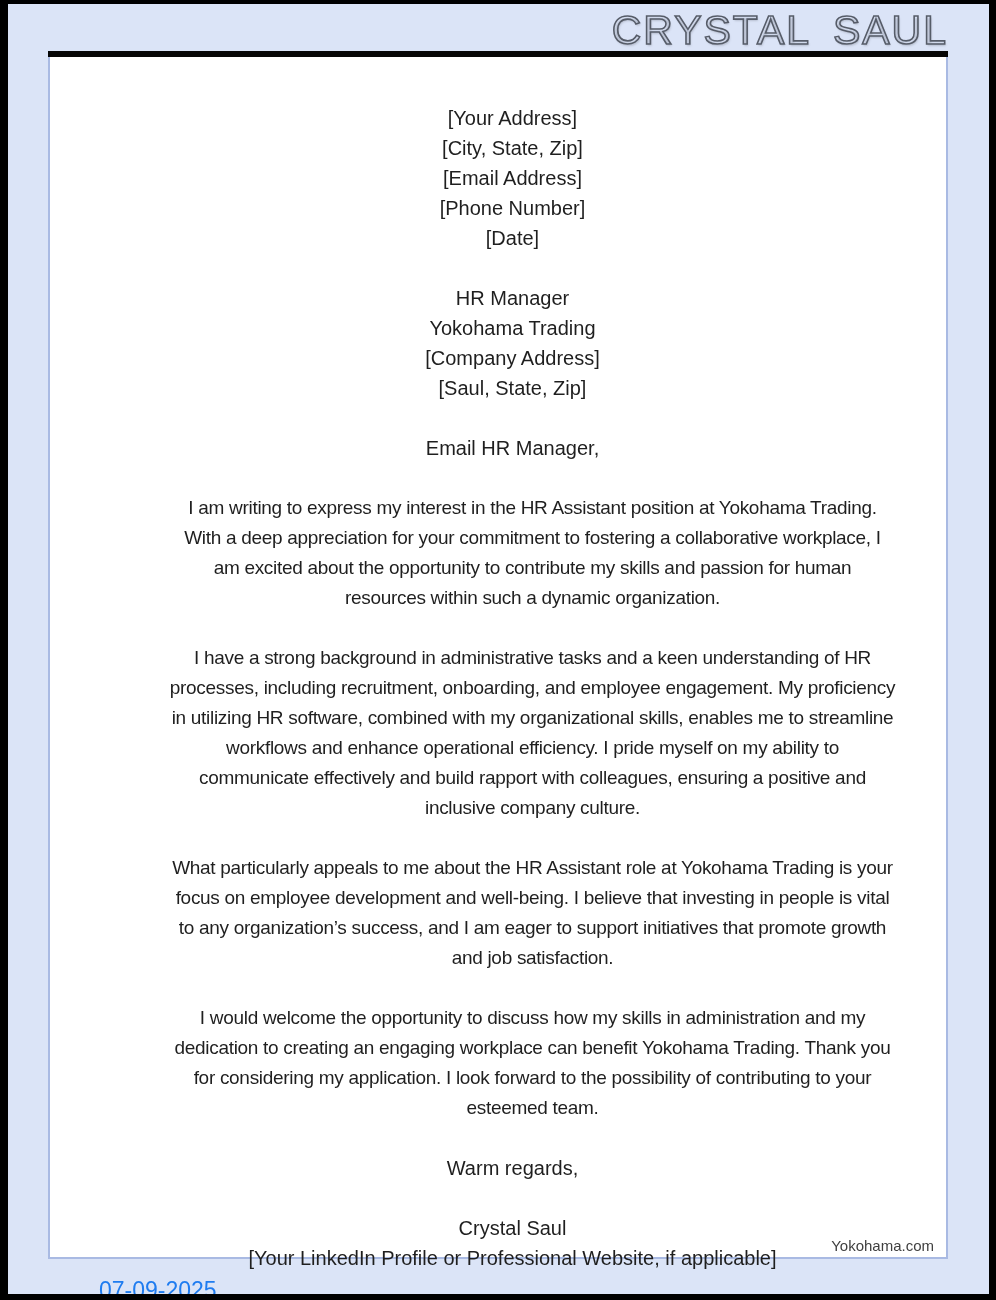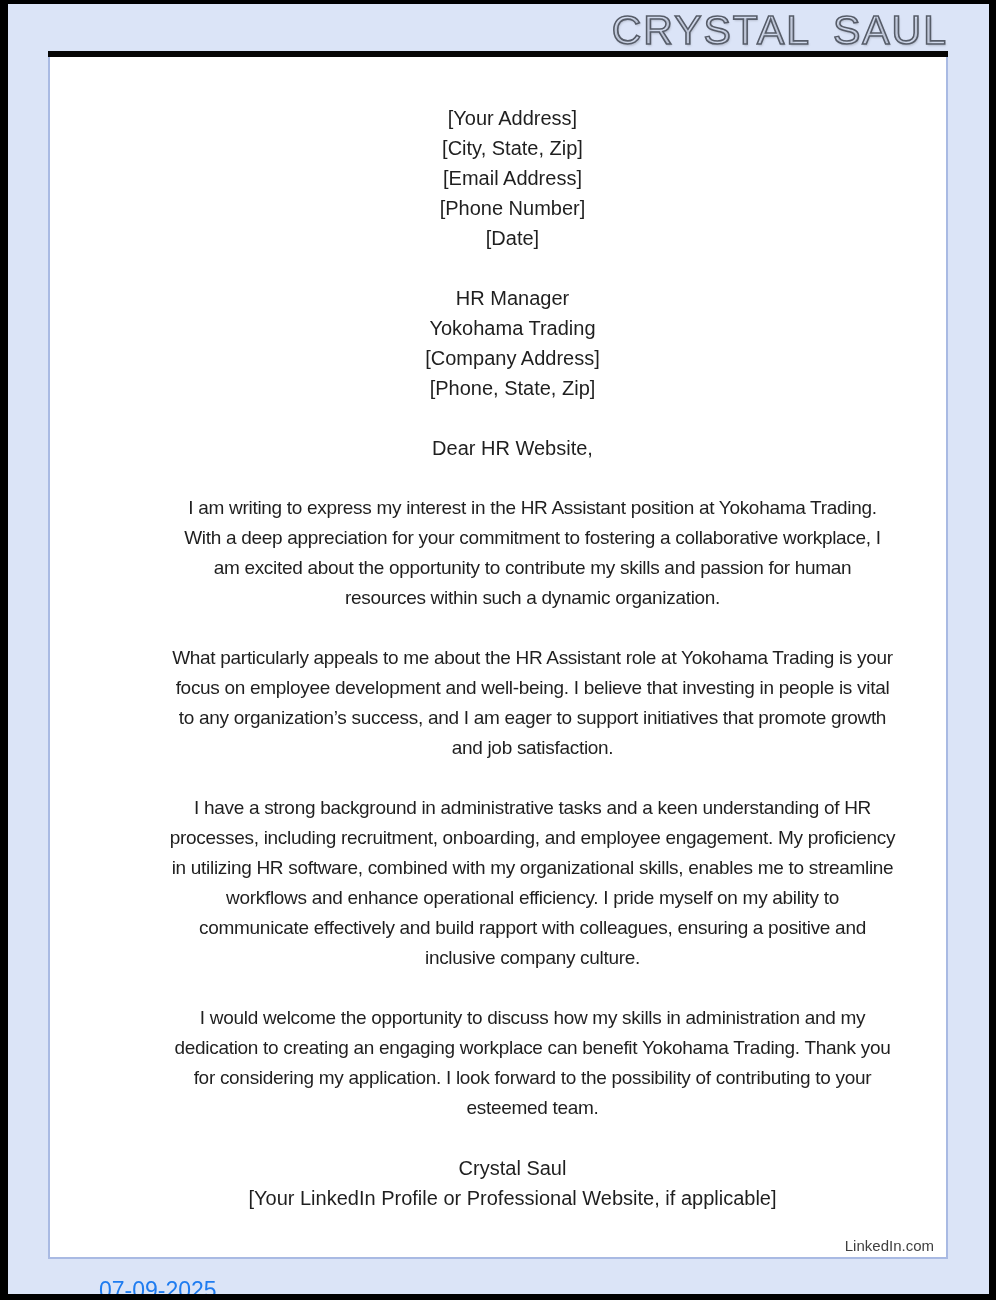--- a/index.html
+++ b/index.html
@@ -104,51 +104,52 @@
 
       <div class="block">[Your Address]
 [City, State, Zip]
 [Email Address]
 [Phone Number]
 [Date]</div>
 
       <div class="block">HR Manager
 Yokohama Trading
 [Company Address]
-[Phone, State, Zip]</div>
+[Saul, State, Zip]</div>
 
-      <div class="line">Dear HR Website,</div>
+      <div class="line">Email HR Manager,</div>
 
       <p class="para">I am writing to express my interest in the HR Assistant position at Yokohama Trading.
 With a deep appreciation for your commitment to fostering a collaborative workplace, I
 am excited about the opportunity to contribute my skills and passion for human
 resources within such a dynamic organization.</p>
-
-      <p class="para">What particularly appeals to me about the HR Assistant role at Yokohama Trading is your
-focus on employee development and well-being. I believe that investing in people is vital
-to any organization’s success, and I am eager to support initiatives that promote growth
-and job satisfaction.</p>
 
       <p class="para">I have a strong background in administrative tasks and a keen understanding of HR
 processes, including recruitment, onboarding, and employee engagement. My proficiency
 in utilizing HR software, combined with my organizational skills, enables me to streamline
 workflows and enhance operational efficiency. I pride myself on my ability to
 communicate effectively and build rapport with colleagues, ensuring a positive and
 inclusive company culture.</p>
 
+      <p class="para">What particularly appeals to me about the HR Assistant role at Yokohama Trading is your
+focus on employee development and well-being. I believe that investing in people is vital
+to any organization’s success, and I am eager to support initiatives that promote growth
+and job satisfaction.</p>
+
       <p class="para">I would welcome the opportunity to discuss how my skills in administration and my
 dedication to creating an engaging workplace can benefit Yokohama Trading. Thank you
 for considering my application. I look forward to the possibility of contributing to your
 esteemed team.</p>
 
+      <div class="line">Warm regards,</div>
 
       <div class="sig-line">Crystal Saul</div>
 
       <div class="sig-line">[Your LinkedIn Profile or Professional Website, if applicable]</div>
     </div>
 
-    <div class="watermark">LinkedIn.com</div>
+    <div class="watermark">Yokohama.com</div>
   </div>
 
   <div class="footer-date">07-09-2025</div>
 
   <div class="frame"></div>
 </div>
 
 </body></html>

